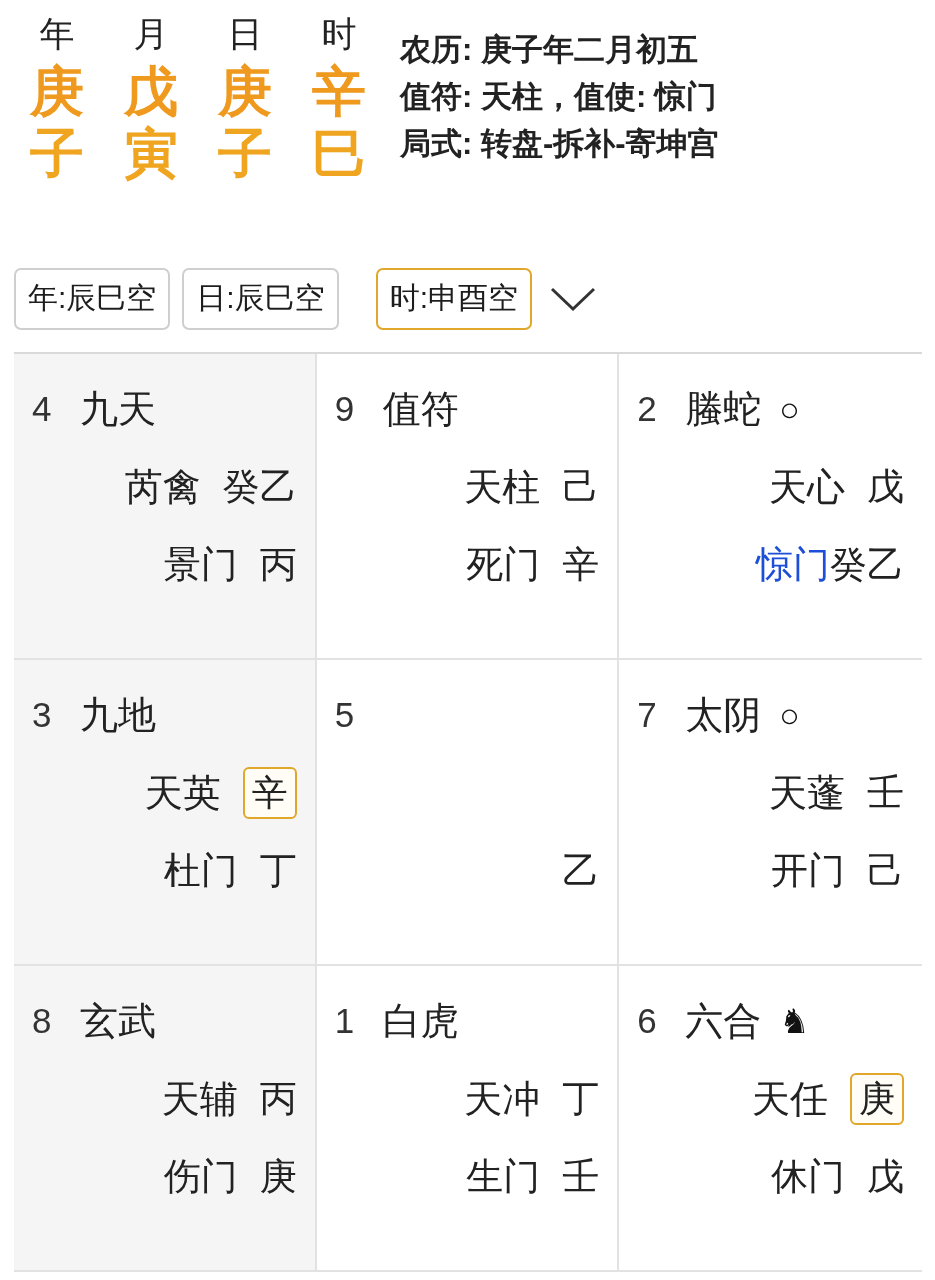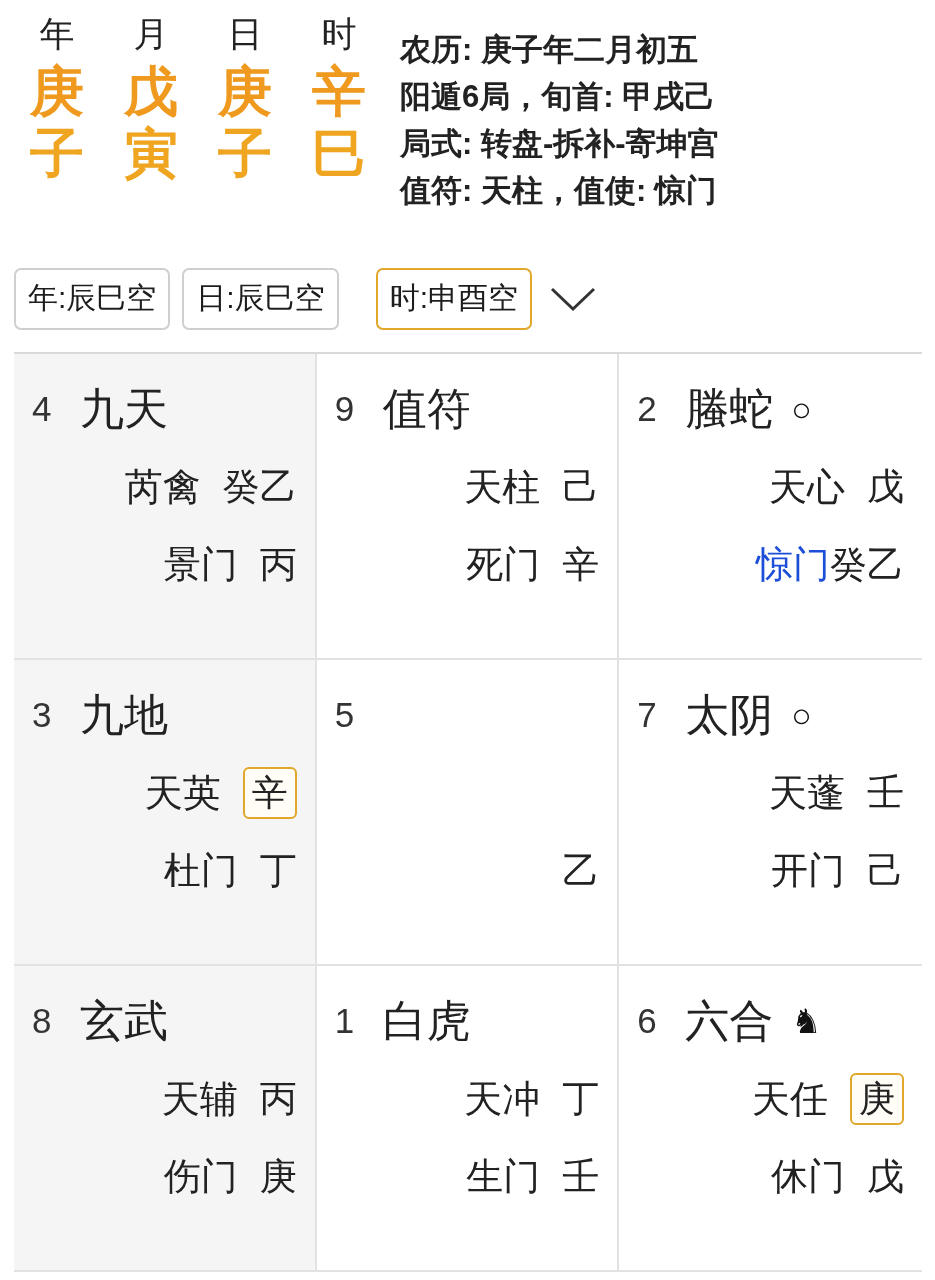--- a/index.html
+++ b/index.html
@@ -150,21 +150,21 @@
   .cell-line.row2, .cell-line.row3 {
     justify-content: flex-end;
   }
   .num {
     font-size: 35px;
     color: #333;
     margin-right: 22px;
     min-width: 26px;
     text-align: left;
   }
-  .spirit { font-size: 44px; color: #222; }
+  .spirit { font-size: 38px; color: #222; }
   .mark {
     margin-left: 18px;
     font-size: 34px;
     color: #111;
   }
   .red { color: #1d4ed8; }
   .star { font-size: 38px; color: #222; }
   .gap { display: inline-block; width: 22px; }
   .boxed {
     border: 2px solid #e0a72a;
@@ -201,23 +201,22 @@
       <div class="pillar-row zhi-row">
         <div>子</div>
         <div>寅</div>
         <div>子</div>
         <div>巳</div>
       </div>
     </div>
 
     <div class="info">
       <div class="info-line">农历: 庚子年二月初五</div>
-      <div class="info-line">阳遁6局，旬首: 甲戌己</div>
+      <div class="info-line">值符: 天柱，值使: 惊门</div>
       <div class="info-line">局式: 转盘-拆补-寄坤宫</div>
-      <div class="info-line">值符: 天柱，值使: 惊门</div>
     </div>
 
   </div>
 
   <div class="kong-row">
     <div class="kong-box">年:辰巳空</div>
     <div class="kong-box">日:辰巳空</div>
     <div class="kong-box active">时:申酉空</div>
     <div class="chevron">
       <svg width="50" height="32" viewBox="0 0 50 32">

